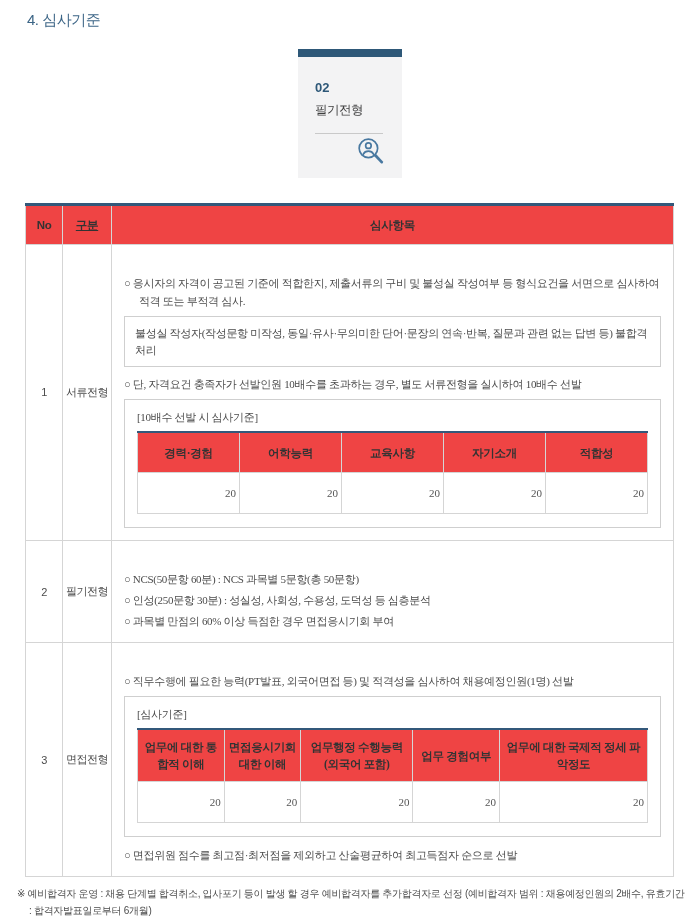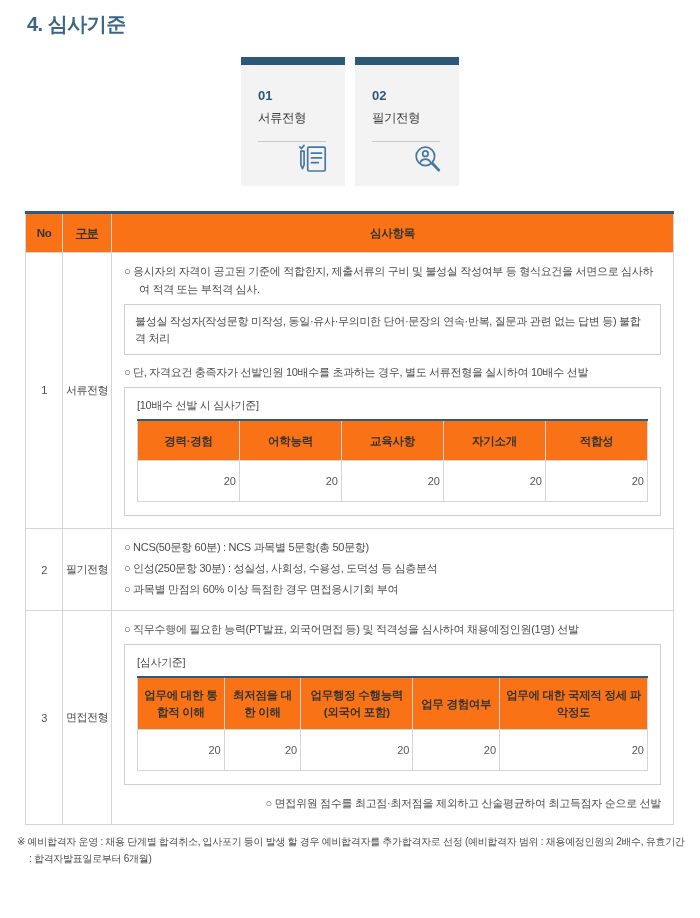--- a/index.html
+++ b/index.html
@@ -7,21 +7,21 @@
   body {
     height:918px;
     font-family:"Liberation Sans","DejaVu Sans",sans-serif;
     color:#4b4b4b;
     position:relative;
     overflow:hidden;
   }
 
   
   .sec-title {
-    font-size:20px; font-weight:bold; color:#3c6586; letter-spacing:-0.5px;
+    font-size:15px; font-weight:normal; color:#3c6586; letter-spacing:-0.5px;
   }
   #sec4-title { margin:11px 0 0 27px; }
 
   
   .cards {
     margin-top:19px;
     display:flex; justify-content:center; gap:10px;
   }
   .card {
     width:104px; height:129px; background:#f3f3f4;
@@ -37,27 +37,27 @@
 
   
   table { border-collapse:collapse; }
   .main-table {
     margin:25px 0 0 25px; width:649px;
     border-top:3px solid #33587a;
     font-size:11px;
   }
   .main-table th, .main-table td { border:1px solid #d5d5d5; }
   .main-table thead th {
-    background:#f97316; font-weight:bold; color:#333;
+    background:#ef4444; font-weight:bold; color:#333;
     height:40px; text-align:center; font-size:11.5px; letter-spacing:-0.3px;
   }
   .col-no { width:37px; }
   .col-cat { width:49px;text-decoration:underline; }
   .cell-no, .cell-cat { text-align:center; color:#4b4b4b; letter-spacing:-0.5px; }
-  .items-cell { padding:9px 12px 12px; vertical-align:top; }
+  .items-cell { padding:29px 12px 12px; vertical-align:top;font-family:Liberation Serif, serif; }
 
   .bullet {
     padding-left:15px; text-indent:-15px;
     line-height:1.65; color:#4b4b4b; letter-spacing:-0.3px;
   }
   .bullet + .bullet { margin-top:3px; }
 
   .notice-box {
     border:1px solid #cfcfcf; padding:8px 10px; margin:6px 0 8px;
     line-height:1.5; color:#4b4b4b; letter-spacing:-0.3px;
@@ -69,54 +69,36 @@
   .criteria-label { margin-bottom:6px; color:#4b4b4b; letter-spacing:-0.3px; }
   .criteria-table { width:100%; border-top:2px solid #33587a; }
   .criteria-table th {
     background:#eeeeee; border:1px solid #d5d5d5; font-weight:bold; color:#333;
     padding:9px 3px; text-align:center; font-size:11px; line-height:1.4; letter-spacing:-0.4px;
   }
   .criteria-table td {
     border:1px solid #d5d5d5; text-align:right; color:#555;
     padding:14px 3px; font-size:11px;
   }
-  .after-box { margin-top:9px;text-align:right; }
+  .after-box { margin-top:9px; }
 
   
   .footnote {
     margin:8px 0 0 17px; width:668px;
     font-size:10px; line-height:1.7; color:#4b4b4b; letter-spacing:-0.3px;
     padding-left:12px; text-indent:-12px;
   }
 </style>
 </head>
 <body>
 
 <div id="sec4-title" class="sec-title">4. 심사기준</div>
 
 <div class="cards">
 
-  <div class="card">
-    <div class="card-bar"></div>
-    <div class="card-body">
-      <div class="card-num">01</div>
-      <div class="card-label">서류전형</div>
-      <div class="card-divider"></div>
-      <span class="card-icon">
-        <svg width="34" height="34" viewBox="0 0 32 32" fill="none" stroke="currentColor" stroke-width="1.6" stroke-linecap="round" stroke-linejoin="round">
-          <path d="M3.6 4.6 L5.2 6.2 L7.6 3.2"></path>
-          <path d="M4.6 8.5 V21.5 L6.1 25 L7.6 21.5 V8.5 Z"></path>
-          <rect x="11" y="4.8" width="16.5" height="22.5" rx="1.2"></rect>
-          <line x1="14.5" y1="10.5" x2="24" y2="10.5"></line>
-          <line x1="14.5" y1="15" x2="24" y2="15"></line>
-          <line x1="14.5" y1="19.5" x2="21" y2="19.5"></line>
-        </svg>
-      </span>
-    </div>
-  </div>
 
   <div class="card">
     <div class="card-bar"></div>
     <div class="card-body">
       <div class="card-num">02</div>
       <div class="card-label">필기전형</div>
       <div class="card-divider"></div>
       <span class="card-icon">
         <svg width="34" height="34" viewBox="0 0 32 32" fill="none" stroke="currentColor" stroke-width="1.6" stroke-linecap="round" stroke-linejoin="round">
           <circle cx="14.5" cy="13.5" r="8.7"></circle>
@@ -188,21 +170,21 @@
       <td class="cell-no">3</td>
       <td class="cell-cat">면접전형</td>
       <td class="items-cell">
         <div class="bullet">○ 직무수행에 필요한 능력(PT발표, 외국어면접 등) 및 적격성을 심사하여 채용예정인원(1명) 선발</div>
         <div class="criteria-box">
           <div class="criteria-label">[심사기준]</div>
           <table class="criteria-table">
             <thead>
               <tr>
                 <th style="width:17%">업무에 대한 통합적 이해</th>
-                <th style="width:15%">최저점을 대한 이해</th>
+                <th style="width:15%">면접응시기회 대한 이해</th>
                 <th style="width:22%">업무행정 수행능력 (외국어 포함)</th>
                 <th style="width:17%">업무 경험여부</th>
                 <th style="width:29%">업무에 대한 국제적 정세 파악정도</th>
               </tr>
             </thead>
             <tbody>
               <tr>
                 <td>20</td>
                 <td>20</td>
                 <td>20</td>

